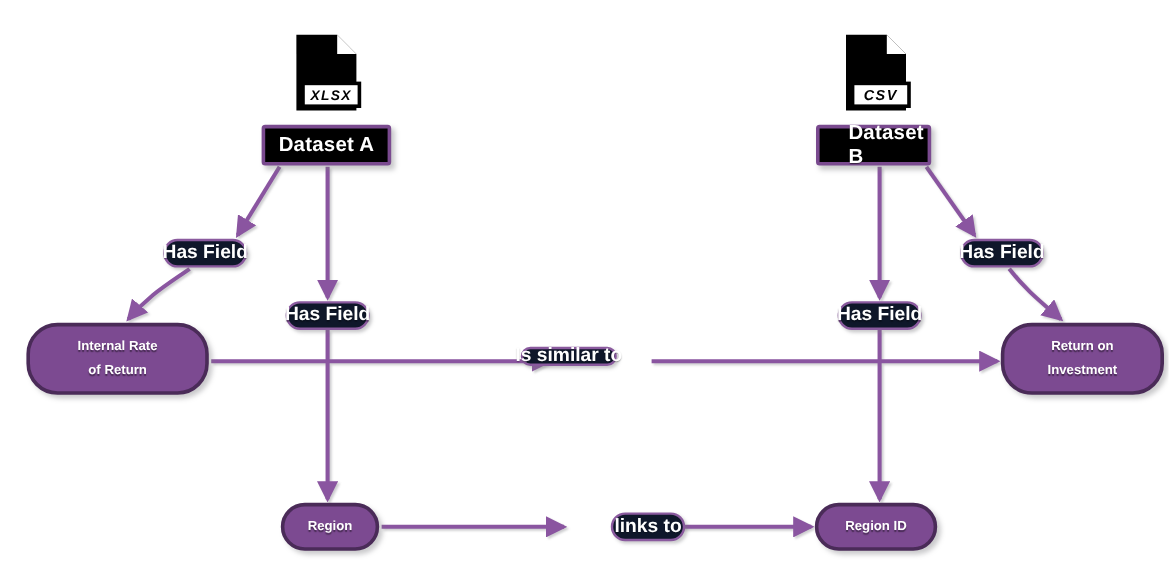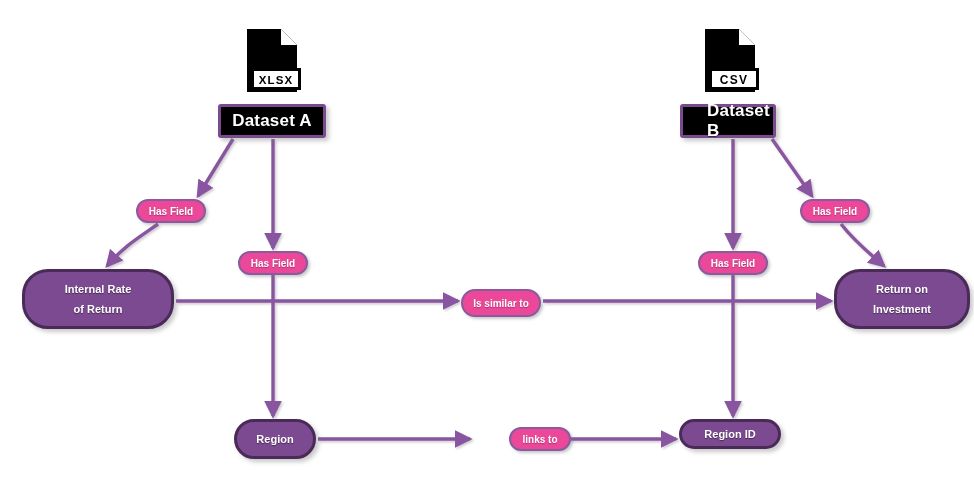--- a/index.html
+++ b/index.html
@@ -23,20 +23,21 @@
     top: 0;
     width: 974px;
     height: 487px;
   }
 
   
   .file-icon {
     position: absolute;
     width: 58px;
     height: 66px;
+    font-style: italic;
   }
 
   
   .dataset-box {
     position: absolute;
     background: #000000;
     border: 3px solid #7a4a8f;
     border-radius: 3px;
     color: #ffffff;
     font-weight: bold;
@@ -66,26 +67,26 @@
     text-align: center;
     box-shadow: 3px 3px 4px rgba(120,120,125,0.40);
     box-sizing: border-box;
     text-shadow: 0 1px 1px rgba(0,0,0,0.45);
     padding: 0 8px;
   }
 
   
   .edge-label {
     position: absolute;
-    background: #ec4899;
+    background: #0f172a;
     border: 2px solid #8a5a9e;
     border-radius: 14px;
     color: #ffffff;
     font-weight: bold;
-    font-size: 10px;
+    font-size: 16px;
     display: flex;
     align-items: center;
     justify-content: center;
     box-shadow: 2px 2px 3px rgba(120,120,125,0.40);
     box-sizing: border-box;
     text-shadow: 0 1px 1px rgba(0,0,0,0.30);
     white-space: nowrap;
     padding: 0 21px;
   }
 </style>
@@ -171,41 +172,41 @@
     <div>
       <div>Return on</div>
       <div>Investment</div>
     </div>
   </div>
 
   <div class="entity-node" style="left:234px; top:419px; width:82px; height:40px;">
     <span>Region</span>
   </div>
 
-  <div class="entity-node" style="left:679px; top:419px; width:102px; height:30px;">
+  <div class="entity-node" style="left:679px; top:419px; width:102px; height:40px;">
     <span>Region ID</span>
   </div>
 
   <div class="edge-label" style="left:136px; top:199px; width:70px; height:24px;">
     <span>Has Field</span>
   </div>
 
   <div class="edge-label" style="left:238px; top:251px; width:70px; height:24px;">
     <span>Has Field</span>
   </div>
 
   <div class="edge-label" style="left:698px; top:251px; width:70px; height:24px;">
     <span>Has Field</span>
   </div>
 
   <div class="edge-label" style="left:800px; top:199px; width:70px; height:24px;">
     <span>Has Field</span>
   </div>
 
-  <div class="edge-label" style="left:461px; top:289px; width:80px; height:28px;text-align:right;">
+  <div class="edge-label" style="left:434px; top:289px; width:80px; height:16px;text-align:right;">
     <span>Is similar to</span>
   </div>
 
   <div class="edge-label" style="left:473px; top:427px; width:62px; height:24px;margin-left:36px;">
     <span>links to</span>
   </div>
 
 </div>
 
 </body></html>

